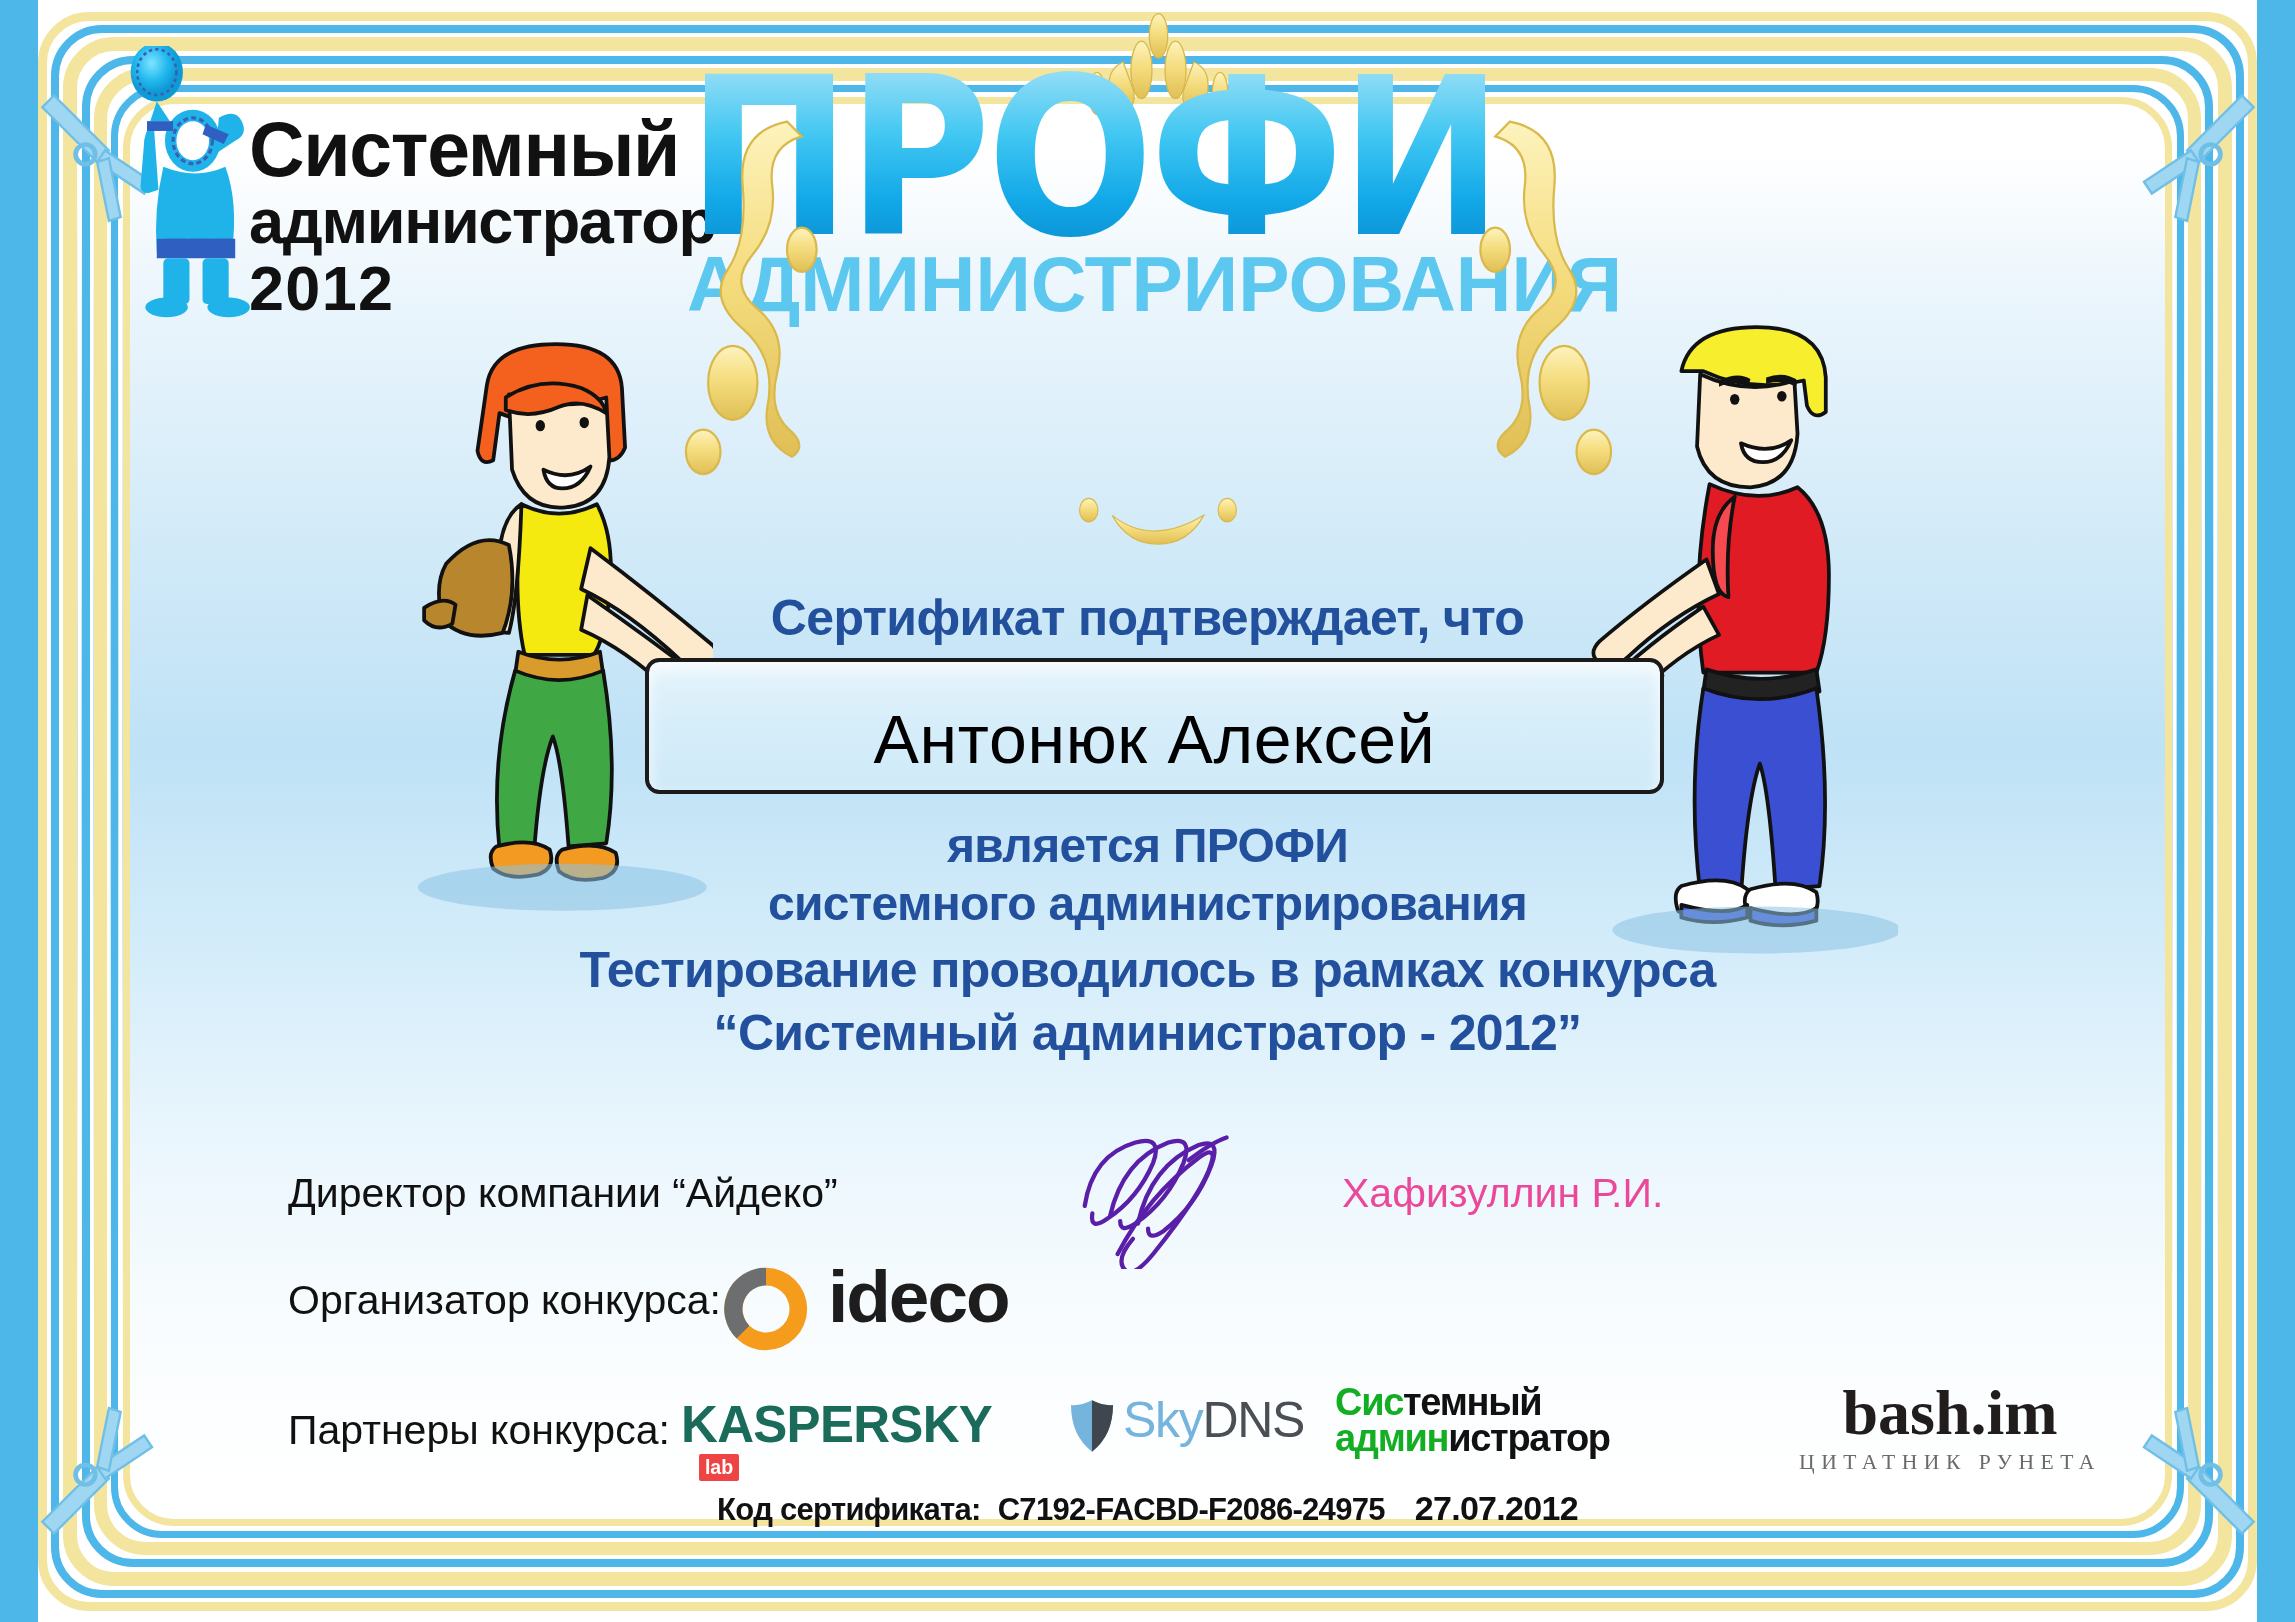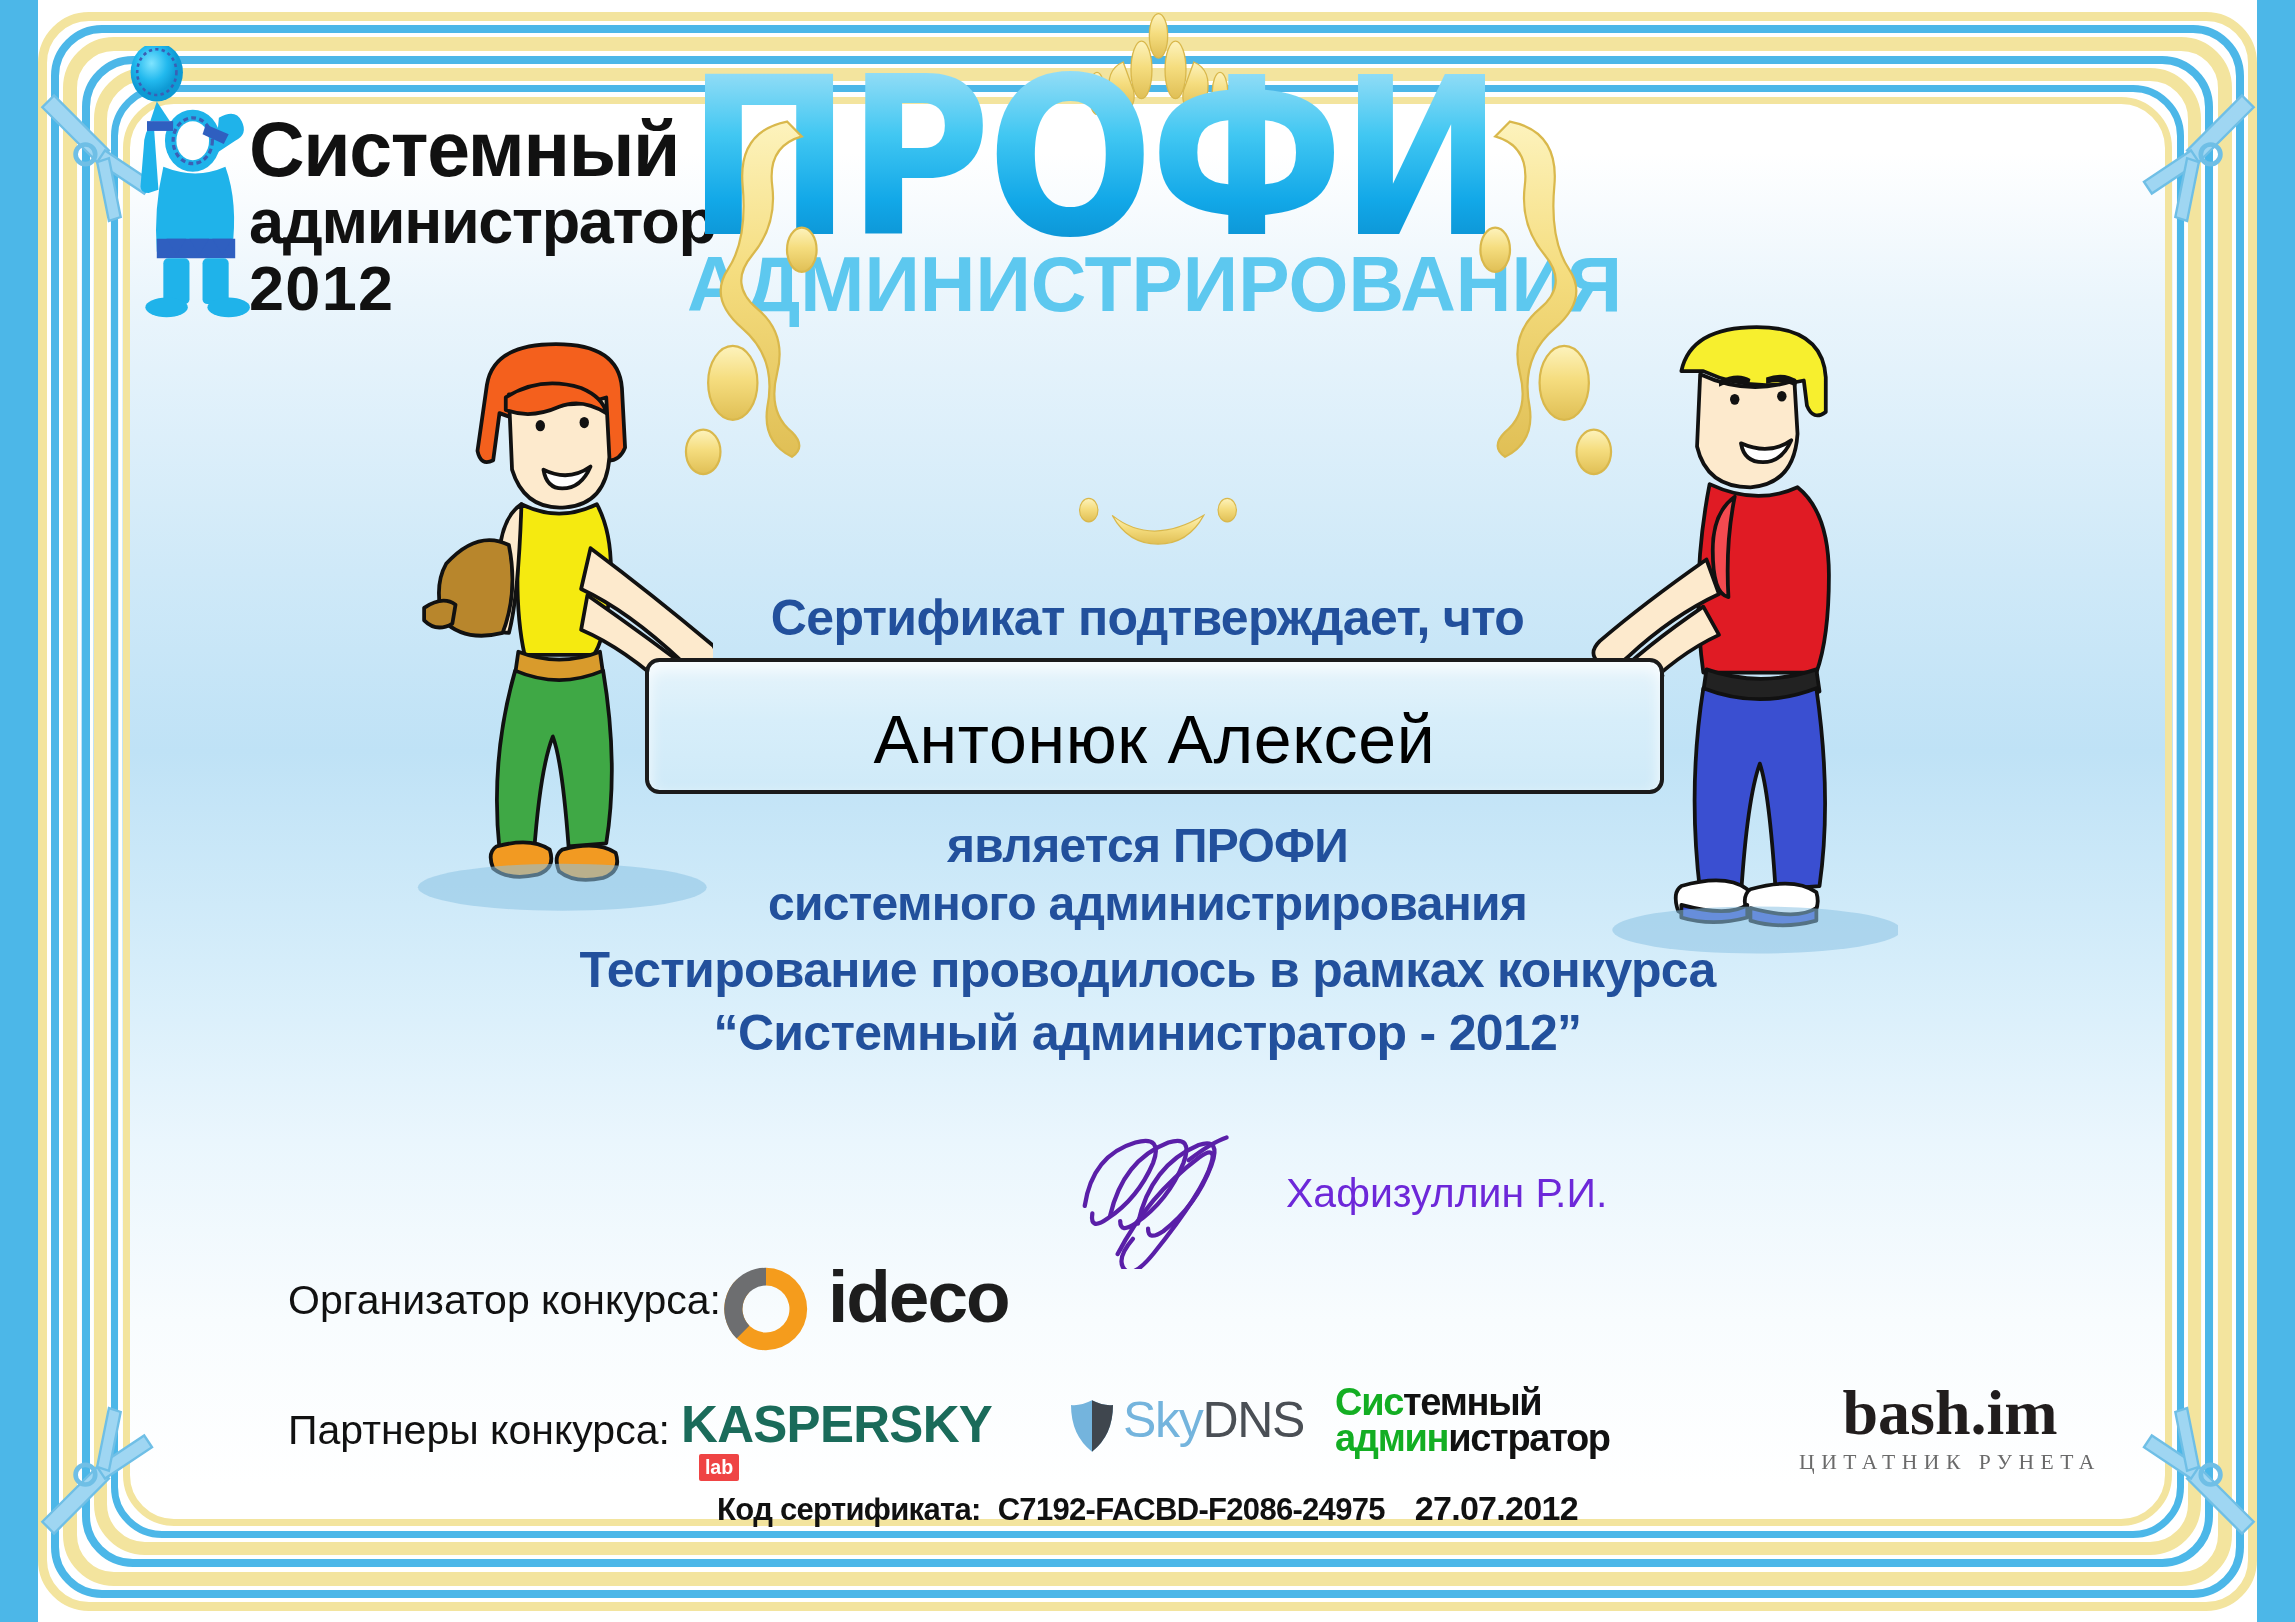--- a/index.html
+++ b/index.html
@@ -92,21 +92,21 @@
   }
   .bl1{position:absolute;left:0;right:0;top:818px;text-align:center;font-size:48px;}
   .bl2{position:absolute;left:0;right:0;top:876px;text-align:center;font-size:48px;}
   .bl3{position:absolute;left:0;right:0;top:941px;text-align:center;font-size:50px;}
   .bl4{position:absolute;left:0;right:0;top:1004px;text-align:center;font-size:50px;}
 
   
   .sig-row{position:absolute;left:288px;top:1161px;width:1309px;height:72px;}
   .sig-label{position:absolute;left:0;top:9.2px;font-size:41px;color:#111;white-space:nowrap;}
   .sig-scribble{position:absolute;left:779px;top:-36px;width:190px;height:144px;}
-  .sig-name{position:absolute;left:998px;top:9.2px;font-size:41px;color:#6d28d9;white-space:nowrap;}
+  .sig-name{position:absolute;left:1054px;top:9.2px;font-size:41px;color:#ec4899;white-space:nowrap;}
 
   
   .org-row{position:absolute;left:288px;top:1263px;height:85px;}
   .org-label{position:absolute;left:0;top:14.4px;font-size:41px;color:#111;white-space:nowrap;}
   .ideco{position:absolute;left:429px;top:-3.3px;width:340px;height:92px;}
   .ideco-word{
     position:absolute;left:111px;top:-5.2px;
     font-size:73px;font-weight:700;color:#1d1d1d;letter-spacing:-2px;
   }
 
@@ -371,20 +371,21 @@
   <div class="name-box">
     <div class="name-text">Антонюк Алексей</div>
   </div>
 
   <div class="body-line bl1">является ПРОФИ</div>
   <div class="body-line bl2">системного администрирования</div>
   <div class="body-line bl3">Тестирование проводилось в рамках конкурса</div>
   <div class="body-line bl4">“Системный администратор - 2012”</div>
 
   <div class="sig-row">
+    <div class="sig-label">Директор компании “Айдеко”</div>
     <svg class="sig-scribble" viewBox="0 0 150 110">
       <g fill="none" stroke="#5a1fa8" stroke-width="3.4" stroke-linecap="round">
         <path d="M14 62 q6 -40 40 -50 q22 -6 14 16 q-12 28 -36 44 q-14 10 -12 -4"></path>
         <path d="M34 70 q10 -44 46 -58 q20 -6 12 16 q-12 30 -38 48 q-12 8 -12 -2"></path>
         <path d="M56 76 q10 -46 48 -62 q18 -6 10 16 q-12 32 -38 52 q-12 8 -12 -2"></path>
         <path d="M40 100 q24 -46 64 -76 q14 -10 10 4 q-6 22 -46 72 q-18 22 -24 10 q-4 -8 8 -22"></path>
         <path d="M96 26 q18 -14 30 -18"></path>
       </g>
     </svg>
     <div class="sig-name">Хафизуллин Р.И.</div>

